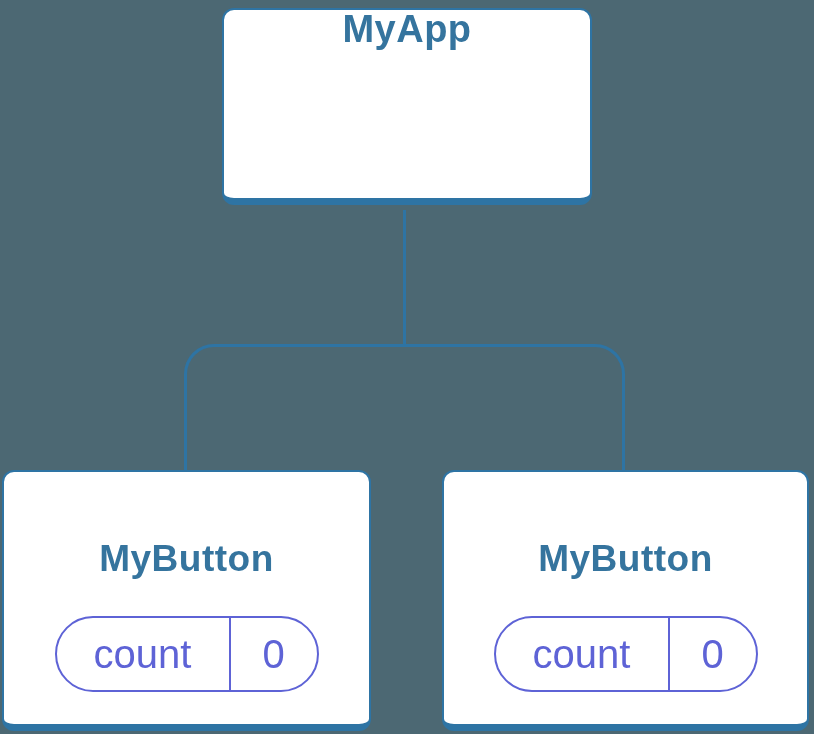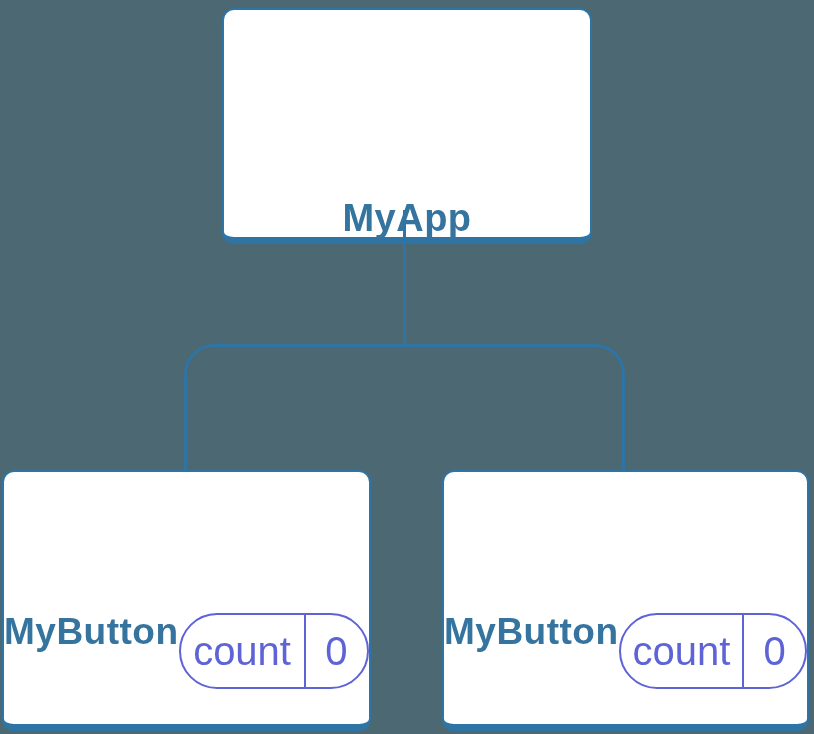--- a/index.html
+++ b/index.html
@@ -22,22 +22,22 @@
   }
   .card {
     position: absolute;
     background: var(--card-fill);
     border: 2px solid var(--card-border);
     border-bottom-width: 7px;
     border-radius: 12px;
   }
   .root-card {
     left: 222px; top: 8px;
-    width: 370px; height: 236px;
-    display: flex; align-items: flex-end; justify-content: center;
+    width: 370px; height: 197px;
+    display: flex; align-items: flex-start; justify-content: center;
   }
   .card-label {
     color: var(--label-text);
     font-size: 37px;
     font-weight: 600;
     letter-spacing: 0.5px;
     line-height: 38px;
   }
   .root-card .card-label { font-size: 38px; }
   .stem {
@@ -50,21 +50,21 @@
     position: absolute;
     left: 184px; top: 344px;
     width: 441px; height: 126px;
     border: 3px solid var(--card-border);
     border-bottom: none;
     border-radius: 30px 30px 0 0;
   }
   .child-card {
     top: 470px;
     width: 369px; height: 261px;
-    display: flex; flex-direction: row; align-items: center;
+    display: flex; flex-direction: column; align-items: center;
     padding-top: 68px;
   }
   .child-card.left { left: 2px; }
   .child-card.right { left: 442px; width: 367px; }
   .state-pill {
     margin-top: 38px;
     display: flex;
     height: 76px;
     border: 2px solid var(--state-accent);
     border-radius: 52px;

